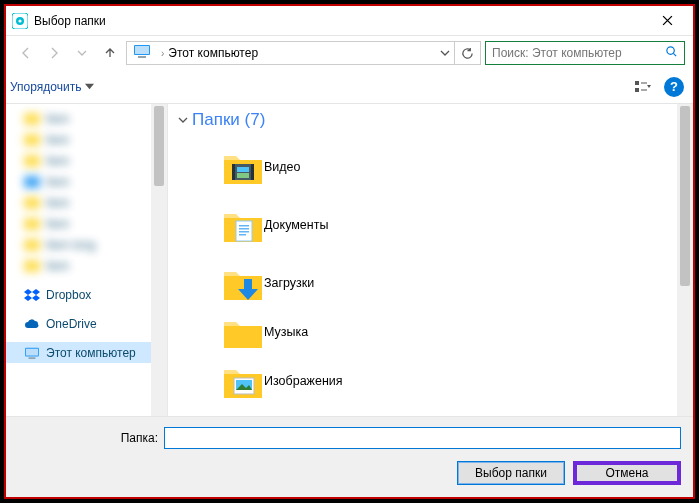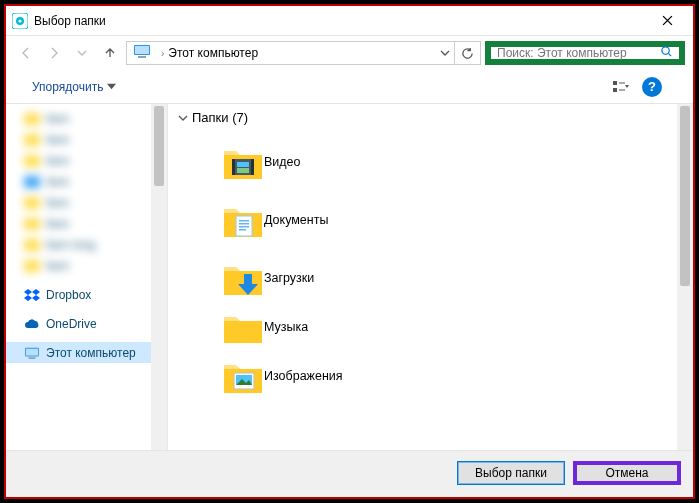--- a/index.html
+++ b/index.html
@@ -16,41 +16,41 @@
   .navbar { height: 34px; display: flex; align-items: center; padding: 4px 8px; gap: 4px; }
   .nav-arrow { width: 24px; height: 24px; display: flex; align-items: center; justify-content: center; color: #bbb; }
   .nav-arrow.dk { color: #555; }
   .address-bar { flex: 1; height: 24px; border: 1px solid #ccc; display: flex; align-items: center; background: #fff; }
   .address-bar .pc-icon { margin: 0 6px; }
   .address-bar .sep { color: #888; font-size: 10px; margin: 0 4px; }
   .address-bar .crumb { font-size: 12px; color: #000; }
   .address-bar .spacer { flex: 1; }
   .address-bar .drop { width: 18px; display:flex; align-items:center; justify-content:center; color:#555;}
   .address-bar .refresh { width: 26px; border-left: 1px solid #ccc; height: 100%; display: flex; align-items: center; justify-content: center; color: #555; }
-  .search-box { width: 200px; height: 24px; border: 6px solid #15803d; display: flex; align-items: center; padding: 0 6px; }
+  .search-box { width: 200px; height: 24px; border: 1px solid #15803d; display: flex; align-items: center; padding: 0 6px; }
   .search-box input { border: none; outline: none; font-size: 12px; flex: 1; color: #888; background: transparent; }
   .search-box .search-icn { color: #555; }
 
-  .toolbar { height: 34px; display: flex; align-items: center; padding: 0 26px; border-bottom: 1px solid #e5e5e5; }
+  .toolbar { height: 34px; display: flex; align-items: center; padding: 0 4px; border-bottom: 1px solid #e5e5e5; }
   .toolbar .org { font-size: 12px; color: #15499e; display: flex; align-items: center; gap: 4px; }
   .toolbar .spacer { flex: 1; }
   .toolbar .tbtn { width: 30px; height: 24px; display: flex; align-items: center; justify-content: center; color: #555; }
   .toolbar .help { width: 20px; height: 20px; border-radius: 50%; background: #0078d7; color: #fff; font-size: 13px; font-weight: bold; display: grid; place-items: center; }
 
   .body-area { flex: 1; display: flex; min-height: 0; }
   .sidebar { width: 162px; border-right: 1px solid #e8e8e8; overflow: hidden; position: relative; padding-top: 4px; }
   .side-item { height: 21px; display: flex; align-items: center; padding-left: 18px; gap: 6px; font-size: 12px; color: #0c4a6e; }
   .side-item.blurred { filter: blur(4px); opacity: 0.85; }
   .side-item.selected { background: #cde8ff; }
   .side-icon { width: 16px; height: 16px; display: grid; place-items: center; }
   .side-sb { position: absolute; right: 0; top: 0; width: 16px; height: 100%; background: #f0f0f0; }
   .side-sb::after { content:""; position:absolute; top:2px; left:3px; width:10px; height:80px; background:#c2c2c2; border-radius:2px;}
 
   .main-pane { flex: 1; overflow: hidden; padding: 6px 4px; position: relative; background: #fff; }
-  .group-hdr { font-size: 13px; color: #000000; display: flex; align-items: center; gap: 4px; padding-left: 6px; margin-bottom: 8px; cursor:default;}
+  .group-hdr { font-size: 17px; color: #3b82f6; display: flex; align-items: center; gap: 4px; padding-left: 6px; margin-bottom: 8px; cursor:default;}
   .folder-row { height: 58px; display: flex; align-items: center; padding-left: 50px; }
   .folder-row .folder-icon { width: 42px; height: 42px; display: grid; place-items: center; }
   .folder-row .label { font-size: 12.5px; color: #000; }
   .main-sb { position: absolute; right: 0; top: 0; width: 16px; height: 100%; background: #f0f0f0; }
   .main-sb::after { content:""; position:absolute; top:2px; left:3px; width:10px; height:180px; background:#c2c2c2; border-radius:2px;}
 
   .bottom { border-top: 1px solid #e5e5e5; background: #f0f0f0; padding: 10px 12px 12px; }
   .input-row { display: flex; align-items: center; gap: 6px; margin-bottom: 12px; }
   .input-row label { font-size: 12px; color: #000; text-align: right; width: 140px; }
   .input-row input { flex: 1; height: 22px; border: 1px solid #0078d7; outline: none; padding: 0 4px; font-size: 12px; }
@@ -326,20 +326,24 @@
               </svg>
         </span>
         <span class="label">Изображения</span>
       </div>
 
       <div class="main-sb"></div>
     </div>
   </div>
 
   <div class="bottom">
+    <div class="input-row">
+      <label>Папка:</label>
+      <input type="text" value="" style="">
+    </div>
     <div class="btn-row">
       <div class="btn primary">
             <span>Выбор папки</span>
           </div>
       <div class="btn">
             <span>Отмена</span>
           </div>
     </div>
   </div>
 

